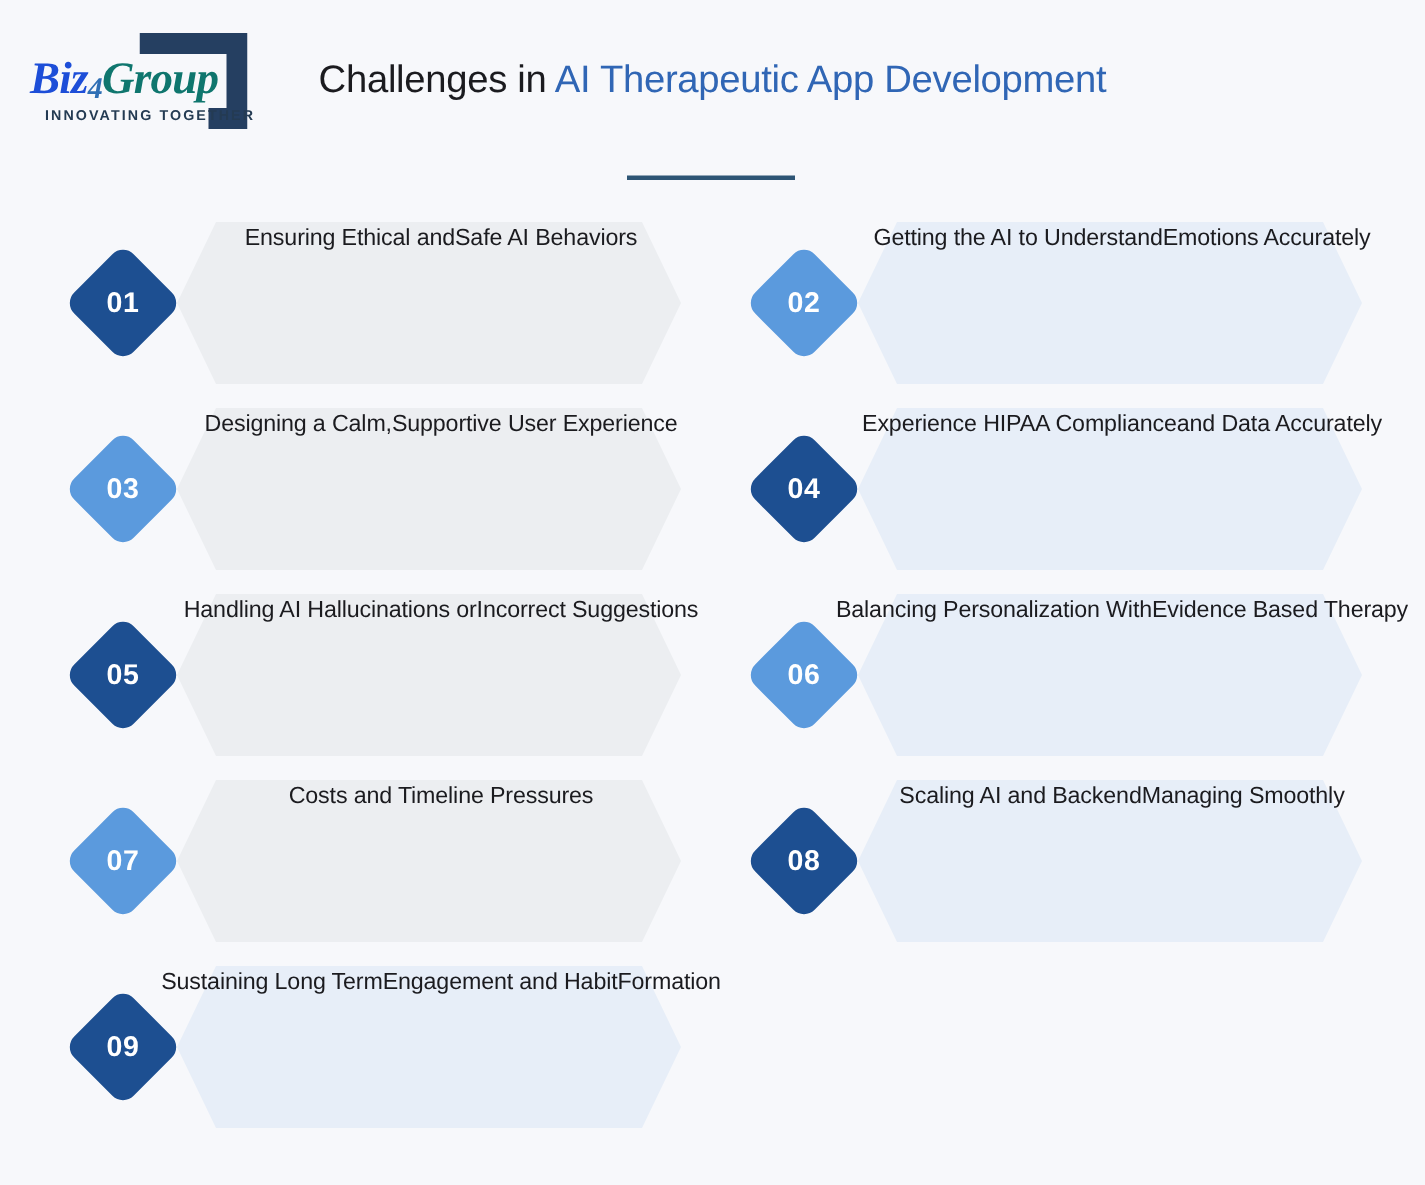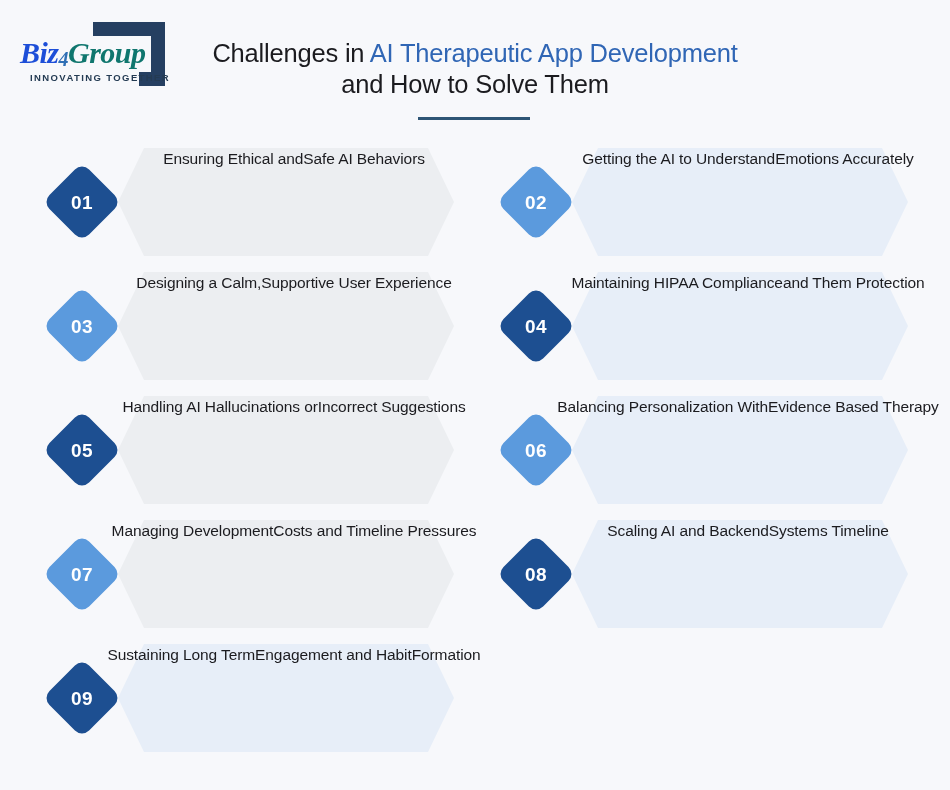--- a/index.html
+++ b/index.html
@@ -198,21 +198,20 @@
       <path d="M0 0 H72 V64 H46 V50 H58 V14 H0 Z" fill="#253f61"></path>
     </svg>
     <div id="logo-word">
       <span class="biz">Biz</span><span class="four">4</span><span class="group">Group</span>
     </div>
     <div id="logo-tagline">INNOVATING TOGETHER</div>
   </div>
 
   <div id="title-block">
     <div class="title-line"><span>Challenges in </span><span class="accent">AI Therapeutic App Development</span></div>
-    <div class="title-line">and How to Solve Them</div>
   </div>
 
   <div id="title-rule"></div>
 </div>
 
 <div id="items">
 
   <div class="item col-left row-0">
     <div class="card tone-gray"></div>
     <div class="badge tone-dark">
@@ -249,22 +248,22 @@
     </div>
   </div>
 
   <div class="item col-right row-1">
     <div class="card tone-blue"></div>
     <div class="badge tone-dark">
       <div class="badge-shape"></div>
       <div class="badge-num">04</div>
     </div>
     <div class="card-text">
-      <div class="line">Maintaining HIPAA Compliance</div>
-      <div class="line">and Them Protection</div>
+      <div class="line">Experience HIPAA Compliance</div>
+      <div class="line">and Data Accurately</div>
     </div>
   </div>
 
   <div class="item col-left row-2">
     <div class="card tone-gray"></div>
     <div class="badge tone-dark">
       <div class="badge-shape"></div>
       <div class="badge-num">05</div>
     </div>
     <div class="card-text">
@@ -285,34 +284,33 @@
     </div>
   </div>
 
   <div class="item col-left row-3">
     <div class="card tone-gray"></div>
     <div class="badge tone-light">
       <div class="badge-shape"></div>
       <div class="badge-num">07</div>
     </div>
     <div class="card-text">
-      <div class="line">Managing Development</div>
       <div class="line">Costs and Timeline Pressures</div>
     </div>
   </div>
 
   <div class="item col-right row-3">
     <div class="card tone-blue"></div>
     <div class="badge tone-dark">
       <div class="badge-shape"></div>
       <div class="badge-num">08</div>
     </div>
     <div class="card-text">
       <div class="line">Scaling AI and Backend</div>
-      <div class="line">Systems Timeline</div>
+      <div class="line">Managing Smoothly</div>
     </div>
   </div>
 
   <div class="item col-left row-4">
     <div class="card tone-blue"></div>
     <div class="badge tone-dark">
       <div class="badge-shape"></div>
       <div class="badge-num">09</div>
     </div>
     <div class="card-text">

